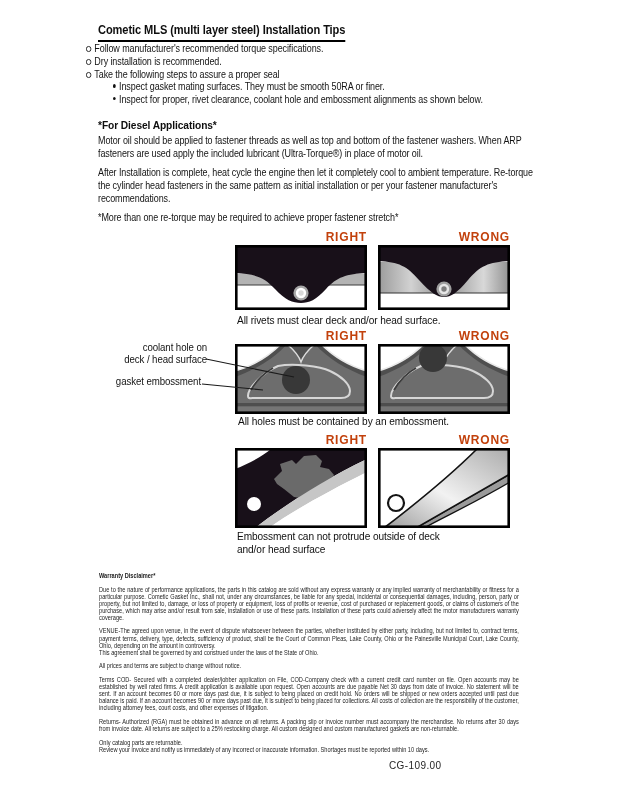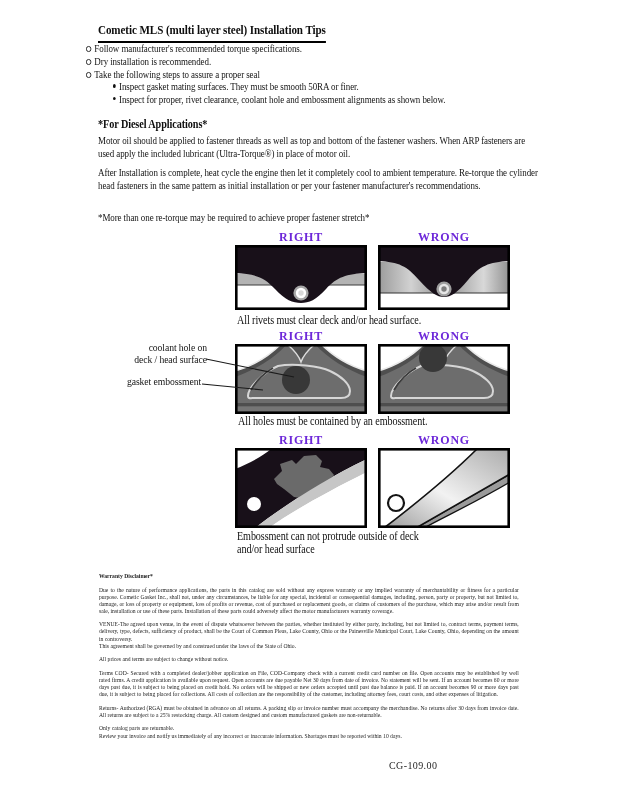--- a/index.html
+++ b/index.html
@@ -1,36 +1,36 @@
 <!DOCTYPE html>
 <html><head>
 <meta charset="utf-8">
 <style>
   html,body { margin:0; padding:0; background:#ffffff; }
   .page {
     position:relative; width:618px; height:800px; background:#ffffff;
-    font-family:Liberation Serif, serif; color:#161616; overflow:hidden;
+    font-family:Liberation Sans, sans-serif; color:#161616; overflow:hidden;
   }
   .abs { position:absolute; }
   
   .cx  { transform:scaleX(0.88); transform-origin:0 0; }
   .cxr { transform:scaleX(0.88); transform-origin:100% 0; }
 
   .title {
     font-size:12.6px; font-weight:700; letter-spacing:-0.1px;
     border-bottom:2px solid #000; padding-bottom:3px; display:inline-block;
     white-space:nowrap; color:#0e0e0e;
   }
   .blist { list-style:none; margin:0; padding:0; width:520px; }
   .blist li { display:flex; align-items:flex-start; height:13px; font-size:10.2px; letter-spacing:-0.1px; color:#141414; }
   .ring { flex:0 0 auto; width:3.5px; height:3.5px; border:1.1px solid #222; border-radius:50%; margin:3.2px 4px 0 0; }
   .dot  { flex:0 0 auto; width:3.4px; height:3.4px; background:#111; border-radius:50%; margin:3.4px 3.5px 0 0; }
   .h2   { font-size:11.6px; font-weight:700; letter-spacing:-0.1px; color:#0e0e0e; white-space:nowrap; }
   .para { font-size:10.2px; line-height:13px; letter-spacing:-0.1px; width:500px; color:#141414; }
-  .dlabel { width:132px; text-align:center; font-size:12px; font-weight:700; letter-spacing:0.8px; color:#6d28d9; }
+  .dlabel { width:132px; text-align:right; font-size:12px; font-weight:700; letter-spacing:0.8px; color:#c2410c; }
   .caption { font-size:11.5px; letter-spacing:-0.1px; color:#0f0f0f; white-space:pre-line; line-height:12.5px; }
   .ann { font-size:11px; line-height:11.8px; letter-spacing:-0.1px; text-align:right; color:#141414; white-space:pre-line; }
   .fineblock { width:477px; }
   .fine-h { font-size:6.4px; font-weight:700; margin:0 0 6.5px 0; color:#1c1c1c; }
   .fine { font-size:6.4px; line-height:7.1px; letter-spacing:0; text-align:justify;
           white-space:pre-line; margin:0 0 6.5px 0; color:#242424; }
   .pagenum { font-size:10px; letter-spacing:0.4px; color:#262626; }
   svg.panel { display:block; }
 </style>
 </head>

